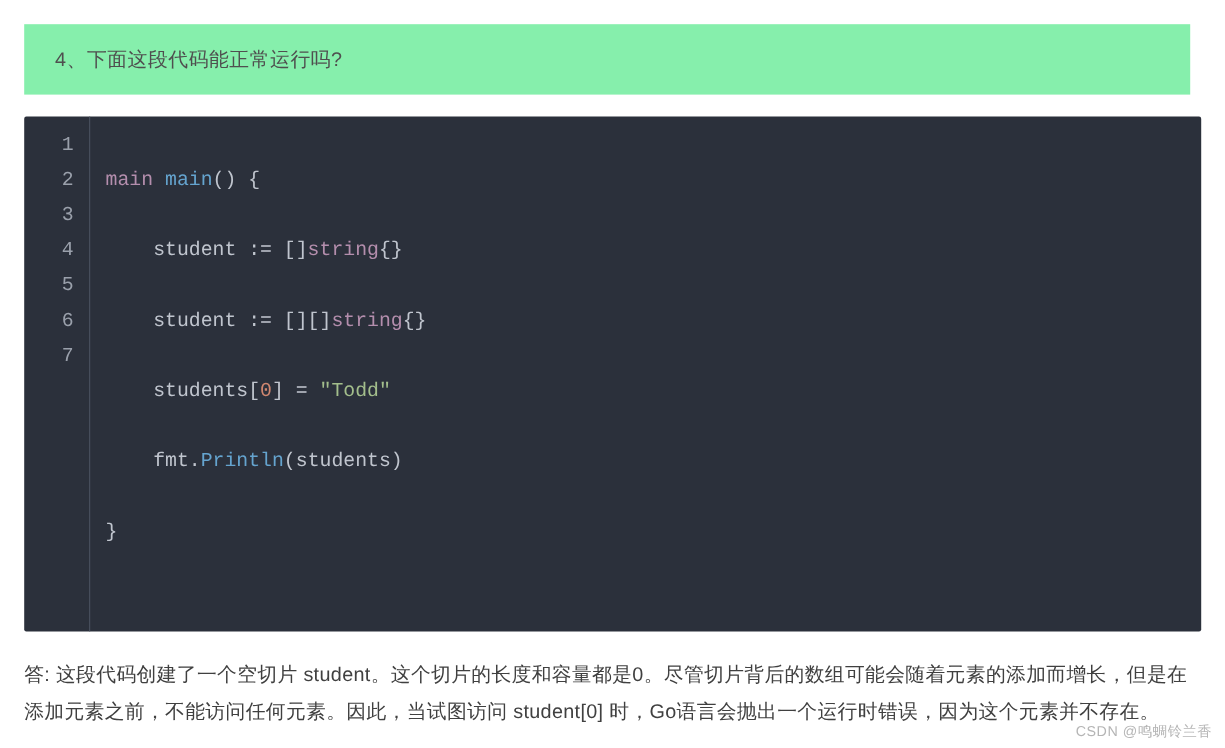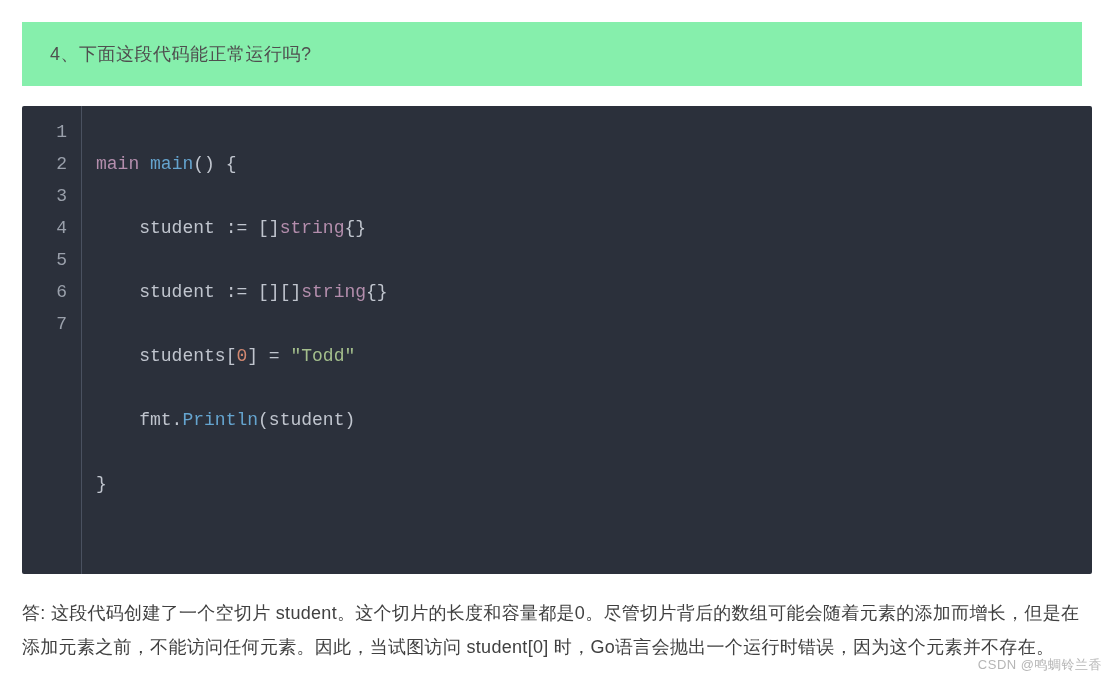--- a/index.html
+++ b/index.html
@@ -79,21 +79,21 @@
     <div>4</div>
     <div>5</div>
     <div>6</div>
     <div>7</div>
   </div>
   <div class="code-lines">
 <div><span class="kw">main</span><span class="pn"> </span><span class="fn">main</span><span class="pn">() {</span></div>
 <div><span class="pn">    </span><span class="pn">student := []</span><span class="kw">string</span><span class="pn">{}</span></div>
 <div><span class="pn">    </span><span class="pn">student := [][]</span><span class="kw">string</span><span class="pn">{}</span></div>
 <div><span class="pn">    </span><span class="pn">students[</span><span class="num">0</span><span class="pn">] = </span><span class="str">"Todd"</span></div>
-<div><span class="pn">    </span><span class="pn">fmt.</span><span class="fn">Println</span><span class="pn">(student)</span></div>
+<div><span class="pn">    </span><span class="pn">fmt.</span><span class="fn">Println</span><span class="pn">(students)</span></div>
 <div><span class="pn">}</span></div>
   </div>
 </div>
 
 <div class="body-text">
   <p>答:  这段代码创建了一个空切片 student。这个切片的长度和容量都是0。尽管切片背后的数组可能会随着元素的添加而增长，但是在添加元素之前，不能访问任何元素。因此，当试图访问 student[0] 时，Go语言会抛出一个运行时错误，因为这个元素并不存在。</p>
 
 </div>
 
 <div class="watermark">CSDN @鸣蜩铃兰香</div>

